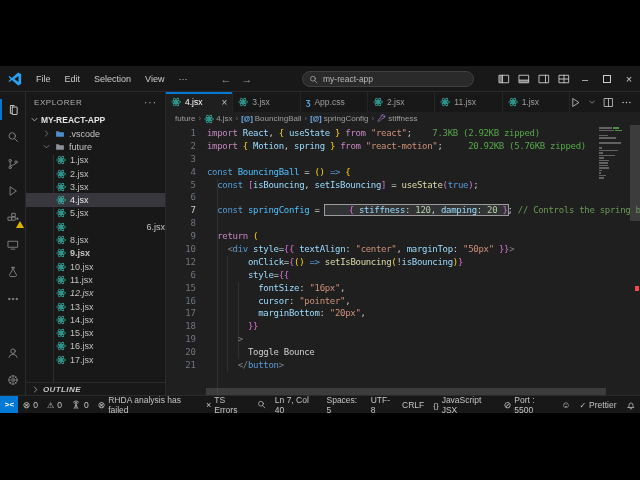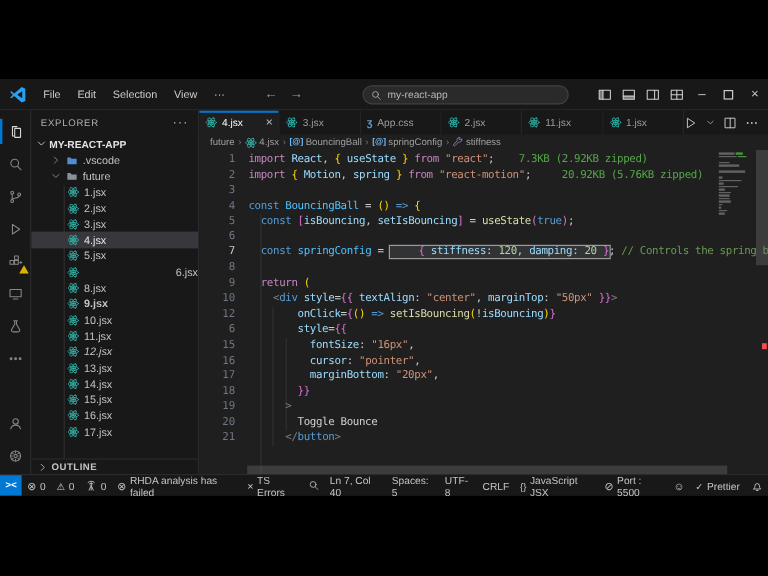--- a/index.html
+++ b/index.html
@@ -42,21 +42,21 @@
     letter-spacing:.6px;color:#b0b0b0;flex:0 0 auto;}
   #sb-header .dots{margin-left:auto;color:#b0b0b0;font-size:10px;letter-spacing:1px;}
   #project-row{height:15px;display:flex;align-items:center;font-weight:bold;font-size:8.5px;
     color:#e4e4e4;padding-left:4px;gap:2px;flex:0 0 auto;}
   #tree{flex:1 1 auto;overflow:hidden;position:relative;}
   .tree-guide{position:absolute;left:27px;top:28px;bottom:0;width:1px;background:#2e2e2e;}
   .tree-row{height:13.3px;display:flex;align-items:center;font-size:9px;color:#c3c3c3;gap:4px;position:relative;}
   .tree-row .chev{width:10px;display:flex;justify-content:center;color:#9a9a9a;flex:0 0 auto;}
   .tree-row.sel{background:#37373d;color:#e8e8e8;}
   .sb-section{height:13px;border-top:1px solid #2a2a2a;display:flex;align-items:center;gap:3px;
-    font-size:8px;font-weight:bold;letter-spacing:.4px;color:#c5c5c5;padding-left:5px;flex:0 0 auto;}
+    font-size:8px;font-weight:bold;letter-spacing:.4px;color:#c5c5c5;padding-left:5px;flex:0 0 auto;font-style:italic;}
 
   
   #editor{flex:1 1 auto;position:relative;background:#1f1f1f;overflow:hidden;}
   #tabsbar{position:absolute;left:0;top:0;right:0;height:20px;background:#181818;display:flex;}
   .tab{width:70px;height:20px;display:flex;align-items:center;padding:0 5px;gap:4px;font-size:8.5px;
     color:#9d9d9d;background:#181818;border-right:1px solid #252525;position:relative;}
   .tab.active{background:#1f1f1f;color:#ffffff;}
   .tab.active::before{content:"";position:absolute;left:0;top:0;right:0;height:1.5px;background:#0078d4;}
   .tab .x{margin-left:auto;color:#c0c0c0;font-size:10px;}
   #tab-actions{margin-left:auto;display:flex;align-items:center;gap:7px;padding-right:8px;color:#c5c5c5;}

